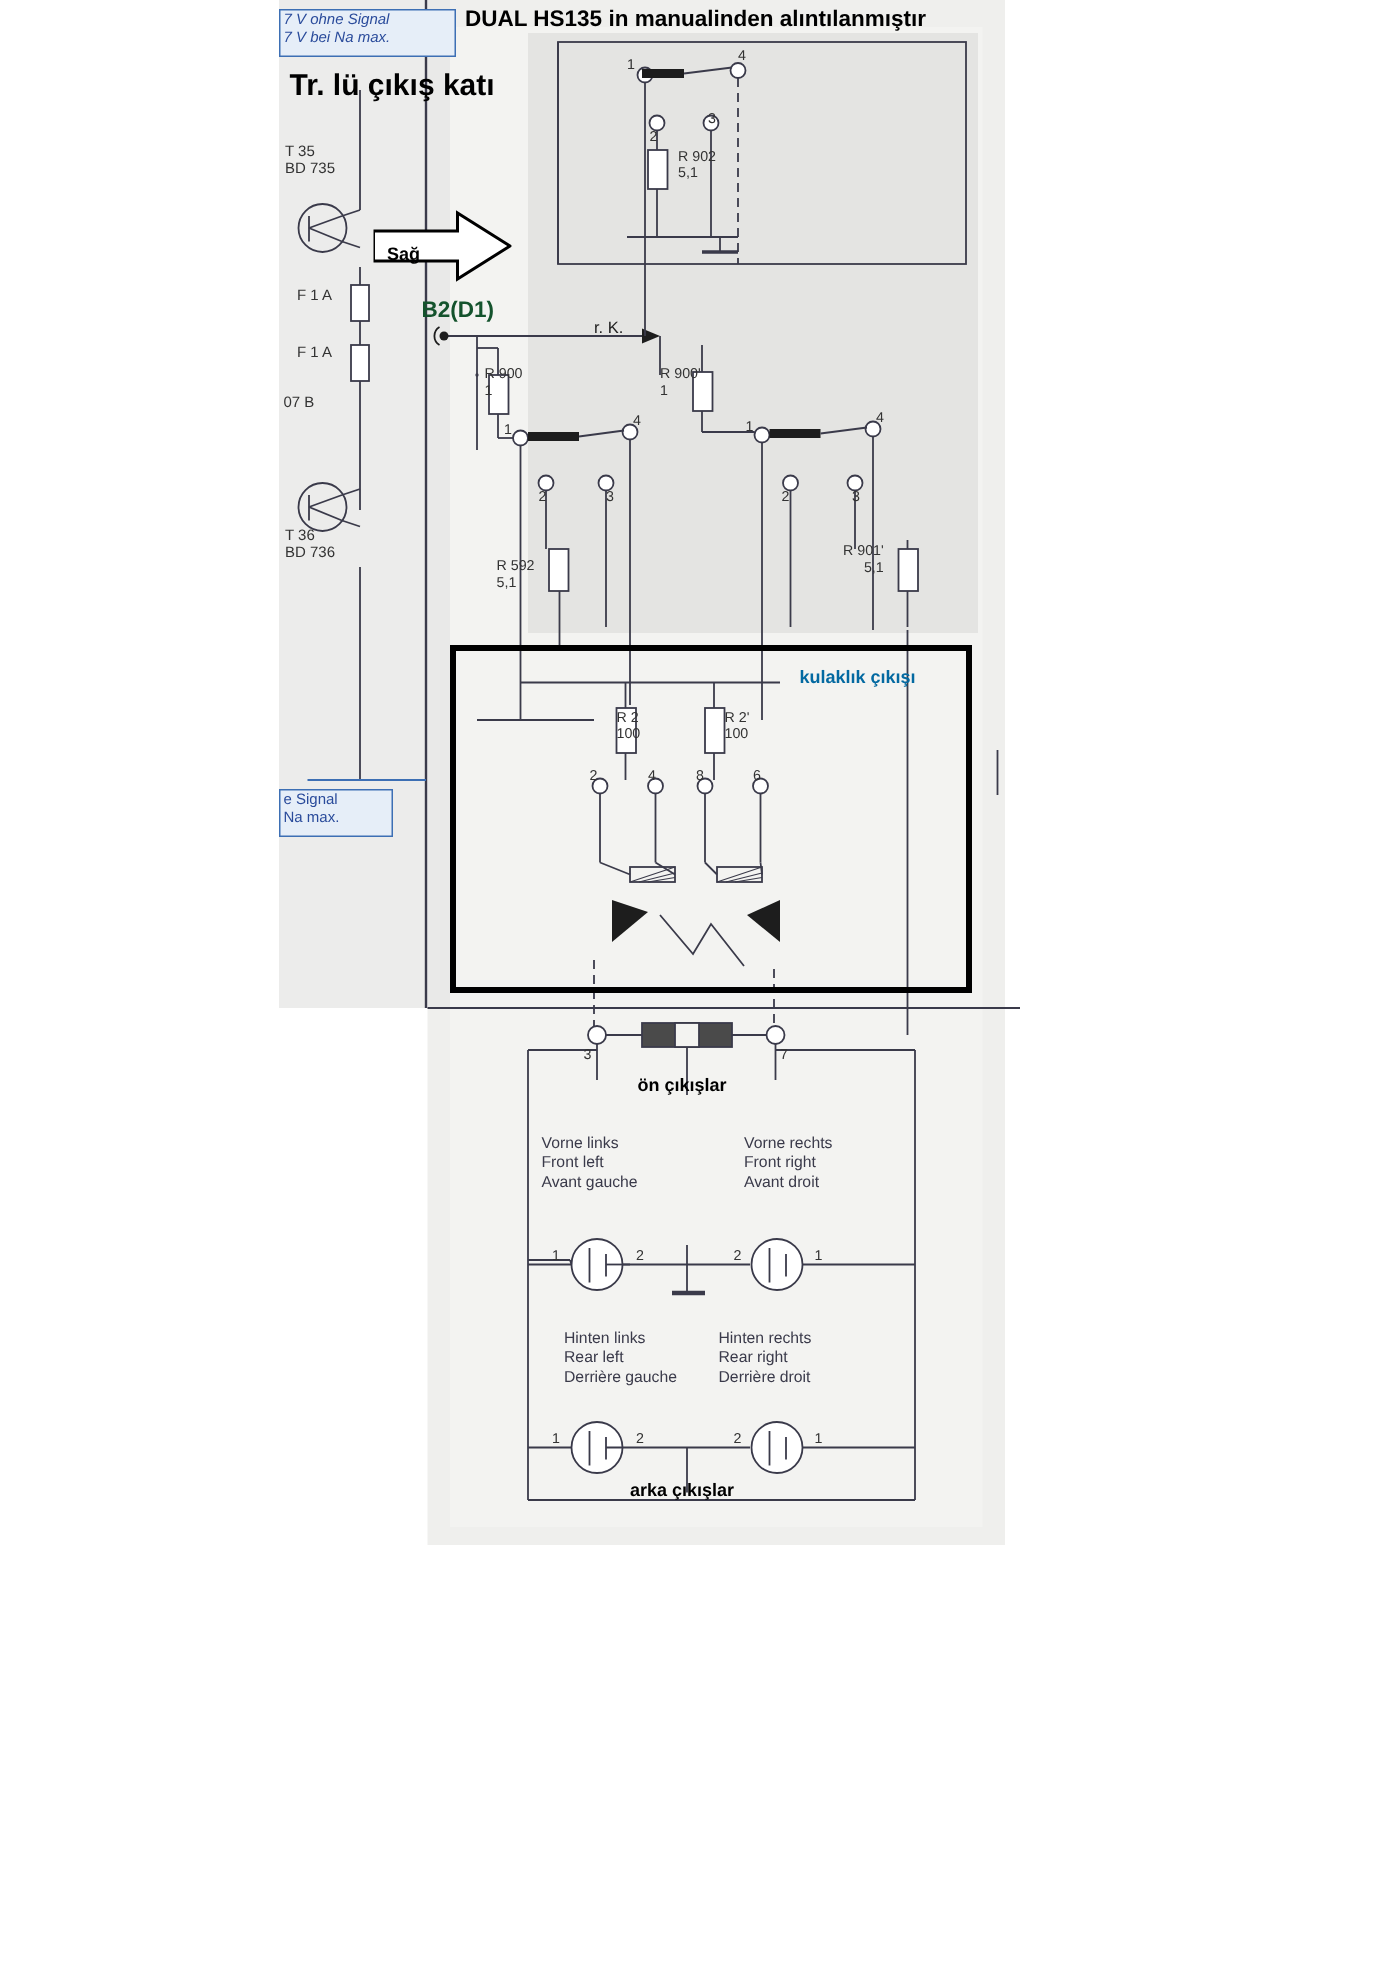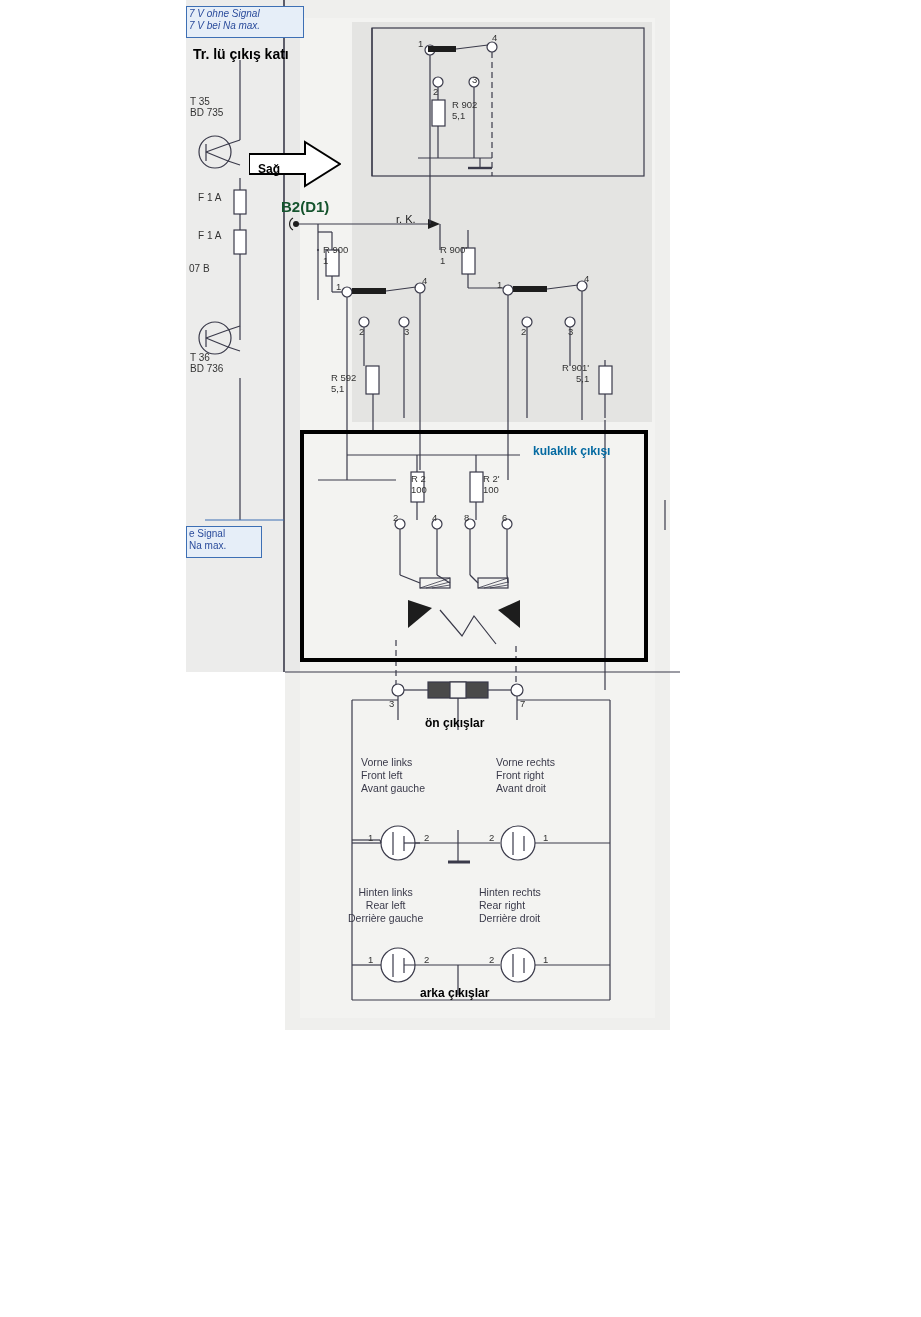--- a/index.html
+++ b/index.html
@@ -44,21 +44,21 @@
   }
 
   
   .title {
     left: 310px; top: 4px;
     font-size: 15px; font-weight: bold; color: #000;
     white-space: nowrap;
   }
   .lbl-tr {
     left: 193px; top: 46px;
-    font-size: 14px; font-weight: bold; color: #000;
+    font-size: 20px; font-weight: bold; color: #000;
     white-space: nowrap;
   }
   .lbl-kulaklik {
     left: 533px; top: 444px;
     font-size: 12px; font-weight: bold; color: #0369a1;
     white-space: nowrap;
   }
   .lbl-on {
     left: 425px; top: 716px;
     font-size: 12px; font-weight: bold; color: #000;
@@ -119,21 +119,21 @@
   .pinnum {
     font-size: 9.5px; color: #333; white-space: nowrap;
   }
 
   
   .spk {
     font-size: 10.5px; color: #3a3a4a; line-height: 13px; white-space: nowrap;
   }
   .spk-fl { left: 361px; top: 756px; }
   .spk-fr { left: 496px; top: 756px; }
-  .spk-hl { left: 348px; top: 886px; text-align: center; }
+  .spk-hl { left: 376px; top: 886px; }
   .spk-hr { left: 479px; top: 886px; }
 
   
   .arrow-wrap { left: 249px; top: 140px; width: 92px; height: 48px; }
   .sag-label {
     left: 258px; top: 162px;
     font-size: 12px; font-weight: bold; color: #000;
     white-space: nowrap;
   }
 
@@ -342,20 +342,21 @@
     </g>
   </svg>
 
   <div class="abs black-rect"></div>
 
   <svg class="abs arrow-wrap" viewBox="0 0 92 48">
     <polygon points="0,14 56,14 56,2 91,24 56,46 56,34 0,34" fill="#ffffff" stroke="#000000" stroke-width="2"></polygon>
   </svg>
   <div class="abs sag-label">Sağ</div>
 
+  <div class="abs title">DUAL HS135 in manualinden alıntılanmıştır</div>
   <div class="abs lbl-tr">Tr. lü çıkış katı</div>
   <div class="abs lbl-kulaklik">kulaklık çıkışı</div>
   <div class="abs lbl-on">ön çıkışlar</div>
   <div class="abs lbl-arka">arka çıkışlar</div>
   <div class="abs lbl-b2">B2(D1)</div>
   <div class="abs lbl-rk">r. K.</div>
 
   <div class="abs blue-box blue-box1">
     <span style="white-space:pre-line">7 V ohne Signal
 7 V bei Na max.</span>

